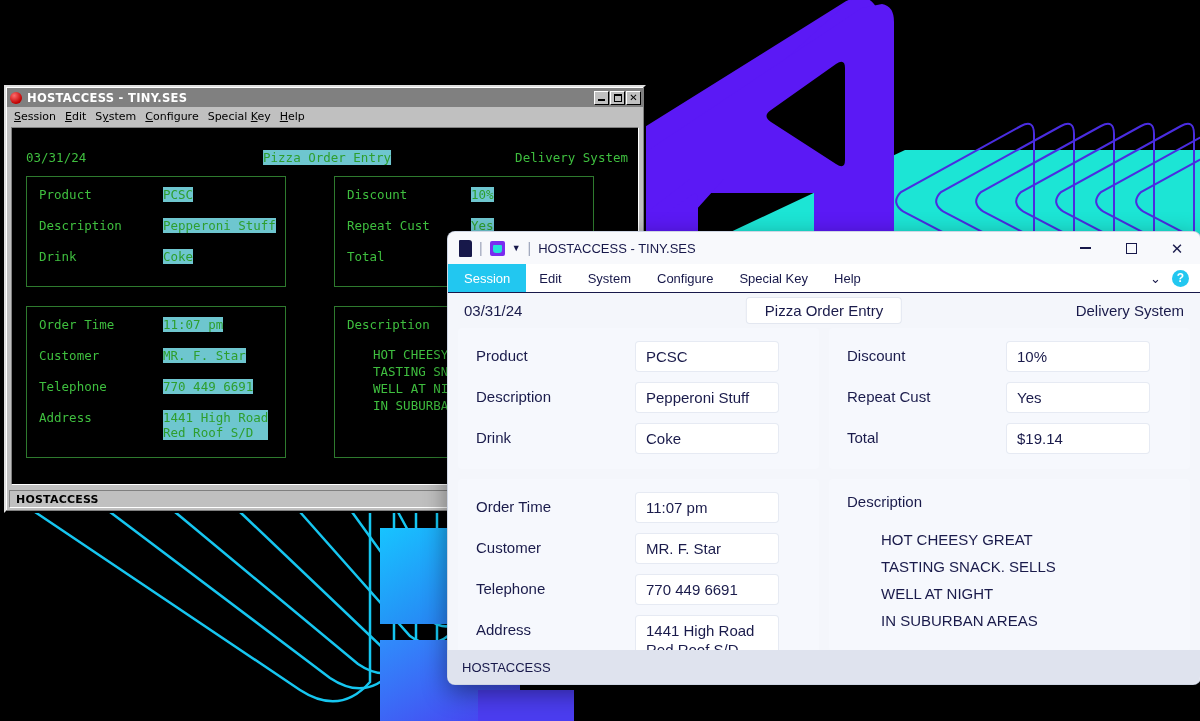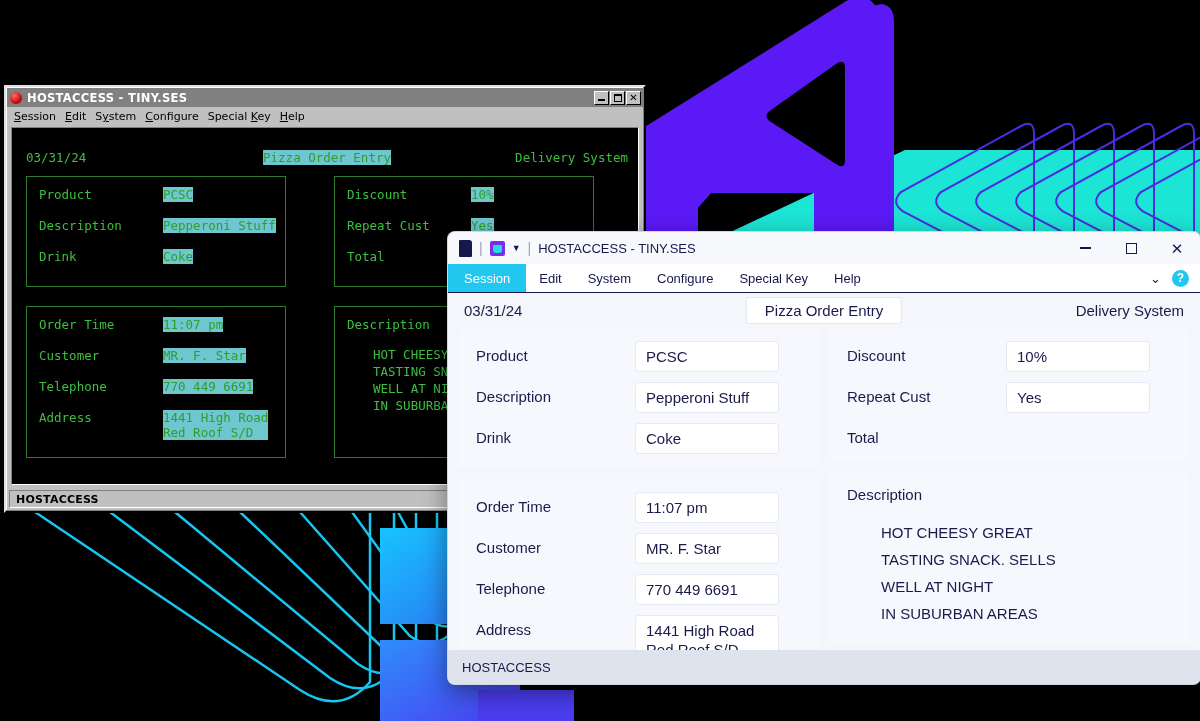--- a/index.html
+++ b/index.html
@@ -430,20 +430,21 @@
           <div class="m-row">
             <span class="m-lab">Discount</span>
             <span class="m-field">10%</span>
           </div>
           <div class="m-row">
             <span class="m-lab">Repeat Cust</span>
             <span class="m-field">Yes</span>
           </div>
           <div class="m-row">
             <span class="m-lab">Total</span>
+            <span class="m-field">$19.14</span>
           </div>
         </div>
 
         <div class="m-panel tall">
           <div class="m-desc-title">Description</div>
           <div class="m-desc-body">HOT CHEESY GREAT
 TASTING SNACK. SELLS
 WELL AT NIGHT
 IN SUBURBAN AREAS</div>
         </div>

